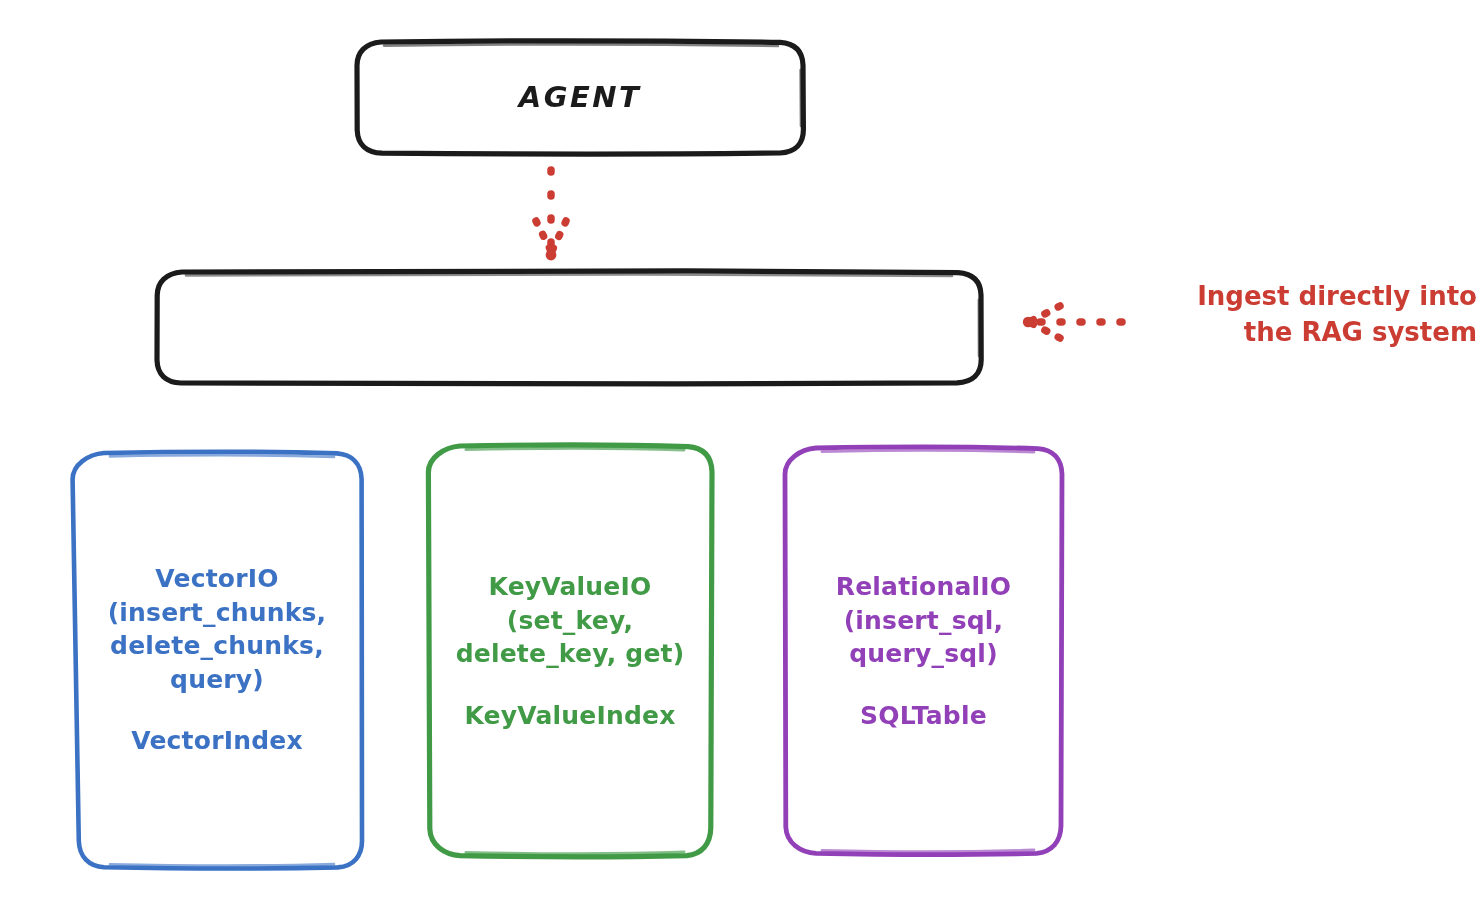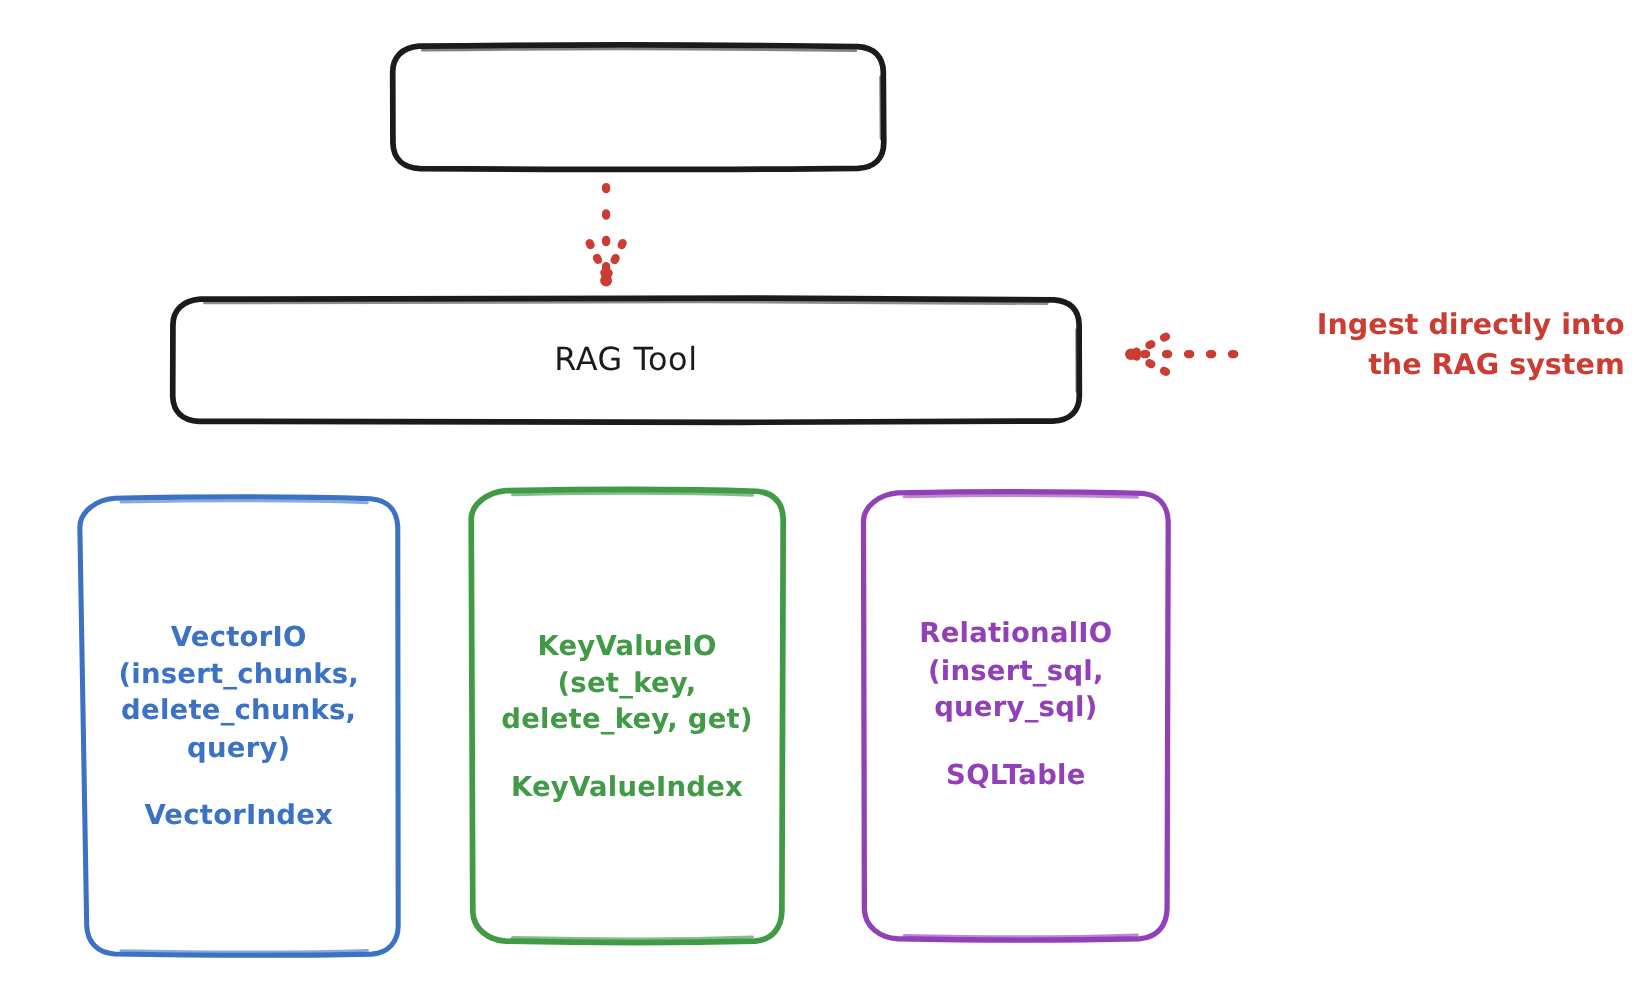--- a/index.html
+++ b/index.html
@@ -95,21 +95,21 @@
     left: 428px;
     top: 445px;
     width: 284px;
     height: 412px;
     padding: 0 4px;
   }
   #keyvalueio-node .node-label { color: #419a46; }
 
   #relationalio-node {
     left: 785px;
-    top: 436px;
+    top: 447px;
     width: 277px;
     height: 408px;
     padding: 0 6px;
   }
   #relationalio-node .node-label { color: #9240b8; }
 
   
   #ingest-annotation {
     position: absolute;
     left: 1147px;
@@ -196,24 +196,24 @@
 
     <g>
       <line x1="1122" y1="322" x2="1036" y2="322" stroke="#cb3c33" stroke-width="7.5" stroke-linecap="round" stroke-dasharray="2 18"></line>
       <line x1="1060" y1="306" x2="1031" y2="321" stroke="#cb3c33" stroke-width="7.5" stroke-linecap="round" stroke-dasharray="2 13"></line>
       <line x1="1060" y1="338" x2="1031" y2="323" stroke="#cb3c33" stroke-width="7.5" stroke-linecap="round" stroke-dasharray="2 13"></line>
       <circle cx="1028" cy="322" r="5.2" fill="#cb3c33"></circle>
     </g>
 
   </svg>
 
-
-  <div class="node" id="rag-tool-node">
-    <div class="node-label">RAG Tool</div>
-  </div>
+  <div class="node" id="agent-node">
+    <div class="node-label">AGENT</div>
+  </div>
+
 
   <div class="node provider" id="vectorio-node">
     <div class="node-label primary">VectorIO
 (insert_chunks,
 delete_chunks,
 query)</div>
     <div class="node-label secondary">VectorIndex</div>
   </div>
 
   <div class="node provider" id="keyvalueio-node">

